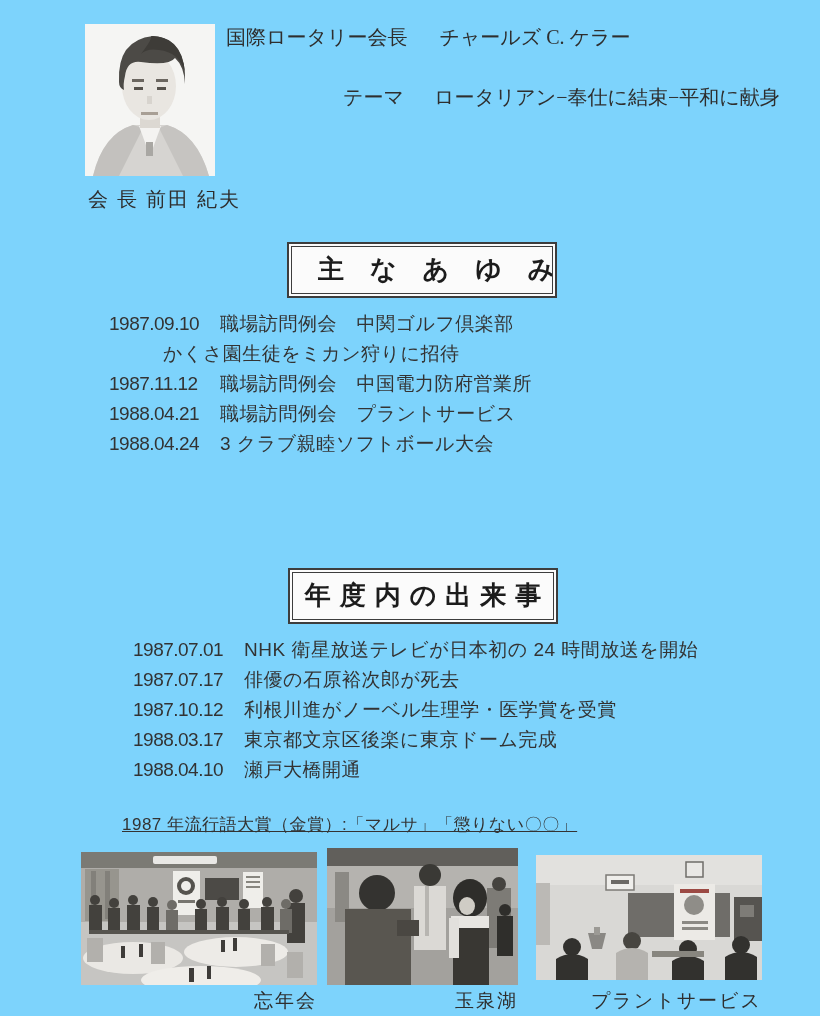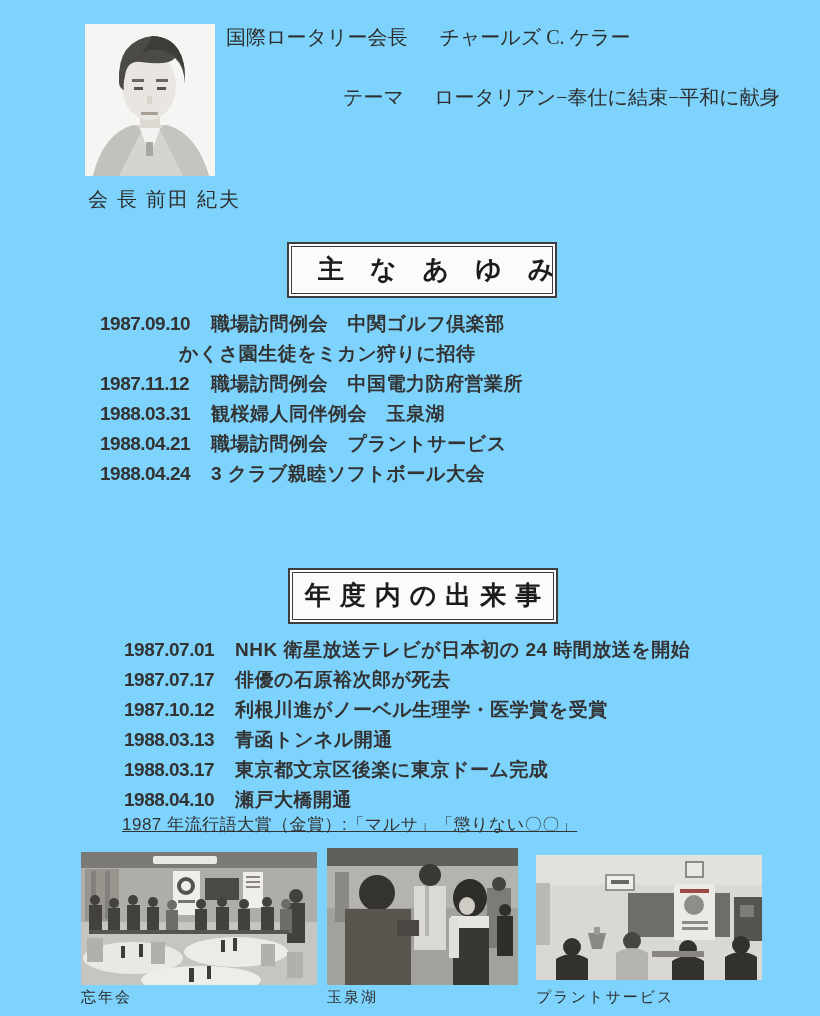--- a/index.html
+++ b/index.html
@@ -19,35 +19,35 @@
               font-family:"Liberation Serif", serif; font-size:20px; color:#2e2e2e;
               letter-spacing:2px; white-space:nowrap; }
   
   .titlebox { position:absolute; width:262px; border:2px solid #3d3d3d; background:#fbfbfb; padding:2px; }
   .titlebox-inner { border:1px solid #3d3d3d; text-align:center; padding:5px 0 6px 0; overflow:hidden; }
   .titletext { font-family:"Liberation Serif", serif; font-weight:bold;
                font-size:26px; color:#1c1c1c; white-space:nowrap; }
   .spread-wide { letter-spacing:26px; padding-left:26px; }
   .spread-mid  { letter-spacing:9px;  padding-left:9px;text-align:center; }
   
-  .list { position:absolute; left:100px; width:660px;font-weight:bold; }
+  .list { position:absolute; left:109px; width:660px; }
   .row { display:flex; line-height:30px; font-size:19px; color:#333; }
   .row .date { flex:0 0 111px; letter-spacing:-0.5px; }
   .row .txt { flex:1; letter-spacing:0.5px; }
-  .row.cont { margin-left:79px; letter-spacing:0.5px; }
+  .row.cont { margin-left:54px; letter-spacing:0.5px; }
   .footnote { position:absolute; left:122px; top:813px; font-size:17px;
               color:#333; letter-spacing:0.5px; white-space:nowrap;text-decoration:underline; }
   
   .photo { position:absolute; margin:0; background:#bdbcba; }
   .photo svg { display:block; width:100%; height:100%; }
   .photo1 { left:81px;  top:852px; width:236px; height:133px; }
   .photo2 { left:327px; top:848px; width:191px; height:137px; }
   .photo3 { left:536px; top:855px; width:226px; height:125px; }
-  .caption { position:absolute; top:988px; text-align:left;
-             font-family:"Liberation Serif", serif; font-size:15px; color:#2e2e2e;
+  .caption { position:absolute; top:988px; text-align:right;
+             font-family:"Liberation Serif", serif; font-size:19px; color:#2e2e2e;
              letter-spacing:2px; }
   .cap1 { left:81px;  width:236px; }
   .cap2 { left:327px; width:191px; }
   .cap3 { left:536px; width:226px; }
 </style>
 </head>
 <body>
 
 <div class="page">
 
@@ -94,24 +94,20 @@
     <div class="row">
       <span class="date">1987.09.10</span>
       <span class="txt">職場訪問例会　中関ゴルフ倶楽部</span>
     </div>
     <div class="row cont">かくさ園生徒をミカン狩りに招待</div>
     <div class="row">
       <span class="date">1987.11.12</span>
       <span class="txt">職場訪問例会　中国電力防府営業所</span>
     </div>
     <div class="row">
-      <span class="date">1988.03.31</span>
-      <span class="txt">観桜婦人同伴例会　玉泉湖</span>
-    </div>
-    <div class="row">
       <span class="date">1988.04.21</span>
       <span class="txt">職場訪問例会　プラントサービス</span>
     </div>
     <div class="row">
       <span class="date">1988.04.24</span>
       <span class="txt">3 クラブ親睦ソフトボール大会</span>
     </div>
   </div>
 
   <div class="titlebox" style="left:288px; top:568px;">
@@ -125,24 +121,20 @@
       <span class="date">1987.07.01</span>
       <span class="txt">NHK 衛星放送テレビが日本初の 24 時間放送を開始</span>
     </div>
     <div class="row">
       <span class="date">1987.07.17</span>
       <span class="txt">俳優の石原裕次郎が死去</span>
     </div>
     <div class="row">
       <span class="date">1987.10.12</span>
       <span class="txt">利根川進がノーベル生理学・医学賞を受賞</span>
-    </div>
-    <div class="row">
-      <span class="date">1988.03.13</span>
-      <span class="txt">青函トンネル開通</span>
     </div>
     <div class="row">
       <span class="date">1988.03.17</span>
       <span class="txt">東京都文京区後楽に東京ドーム完成</span>
     </div>
     <div class="row">
       <span class="date">1988.04.10</span>
       <span class="txt">瀬戸大橋開通</span>
     </div>
   </div>

